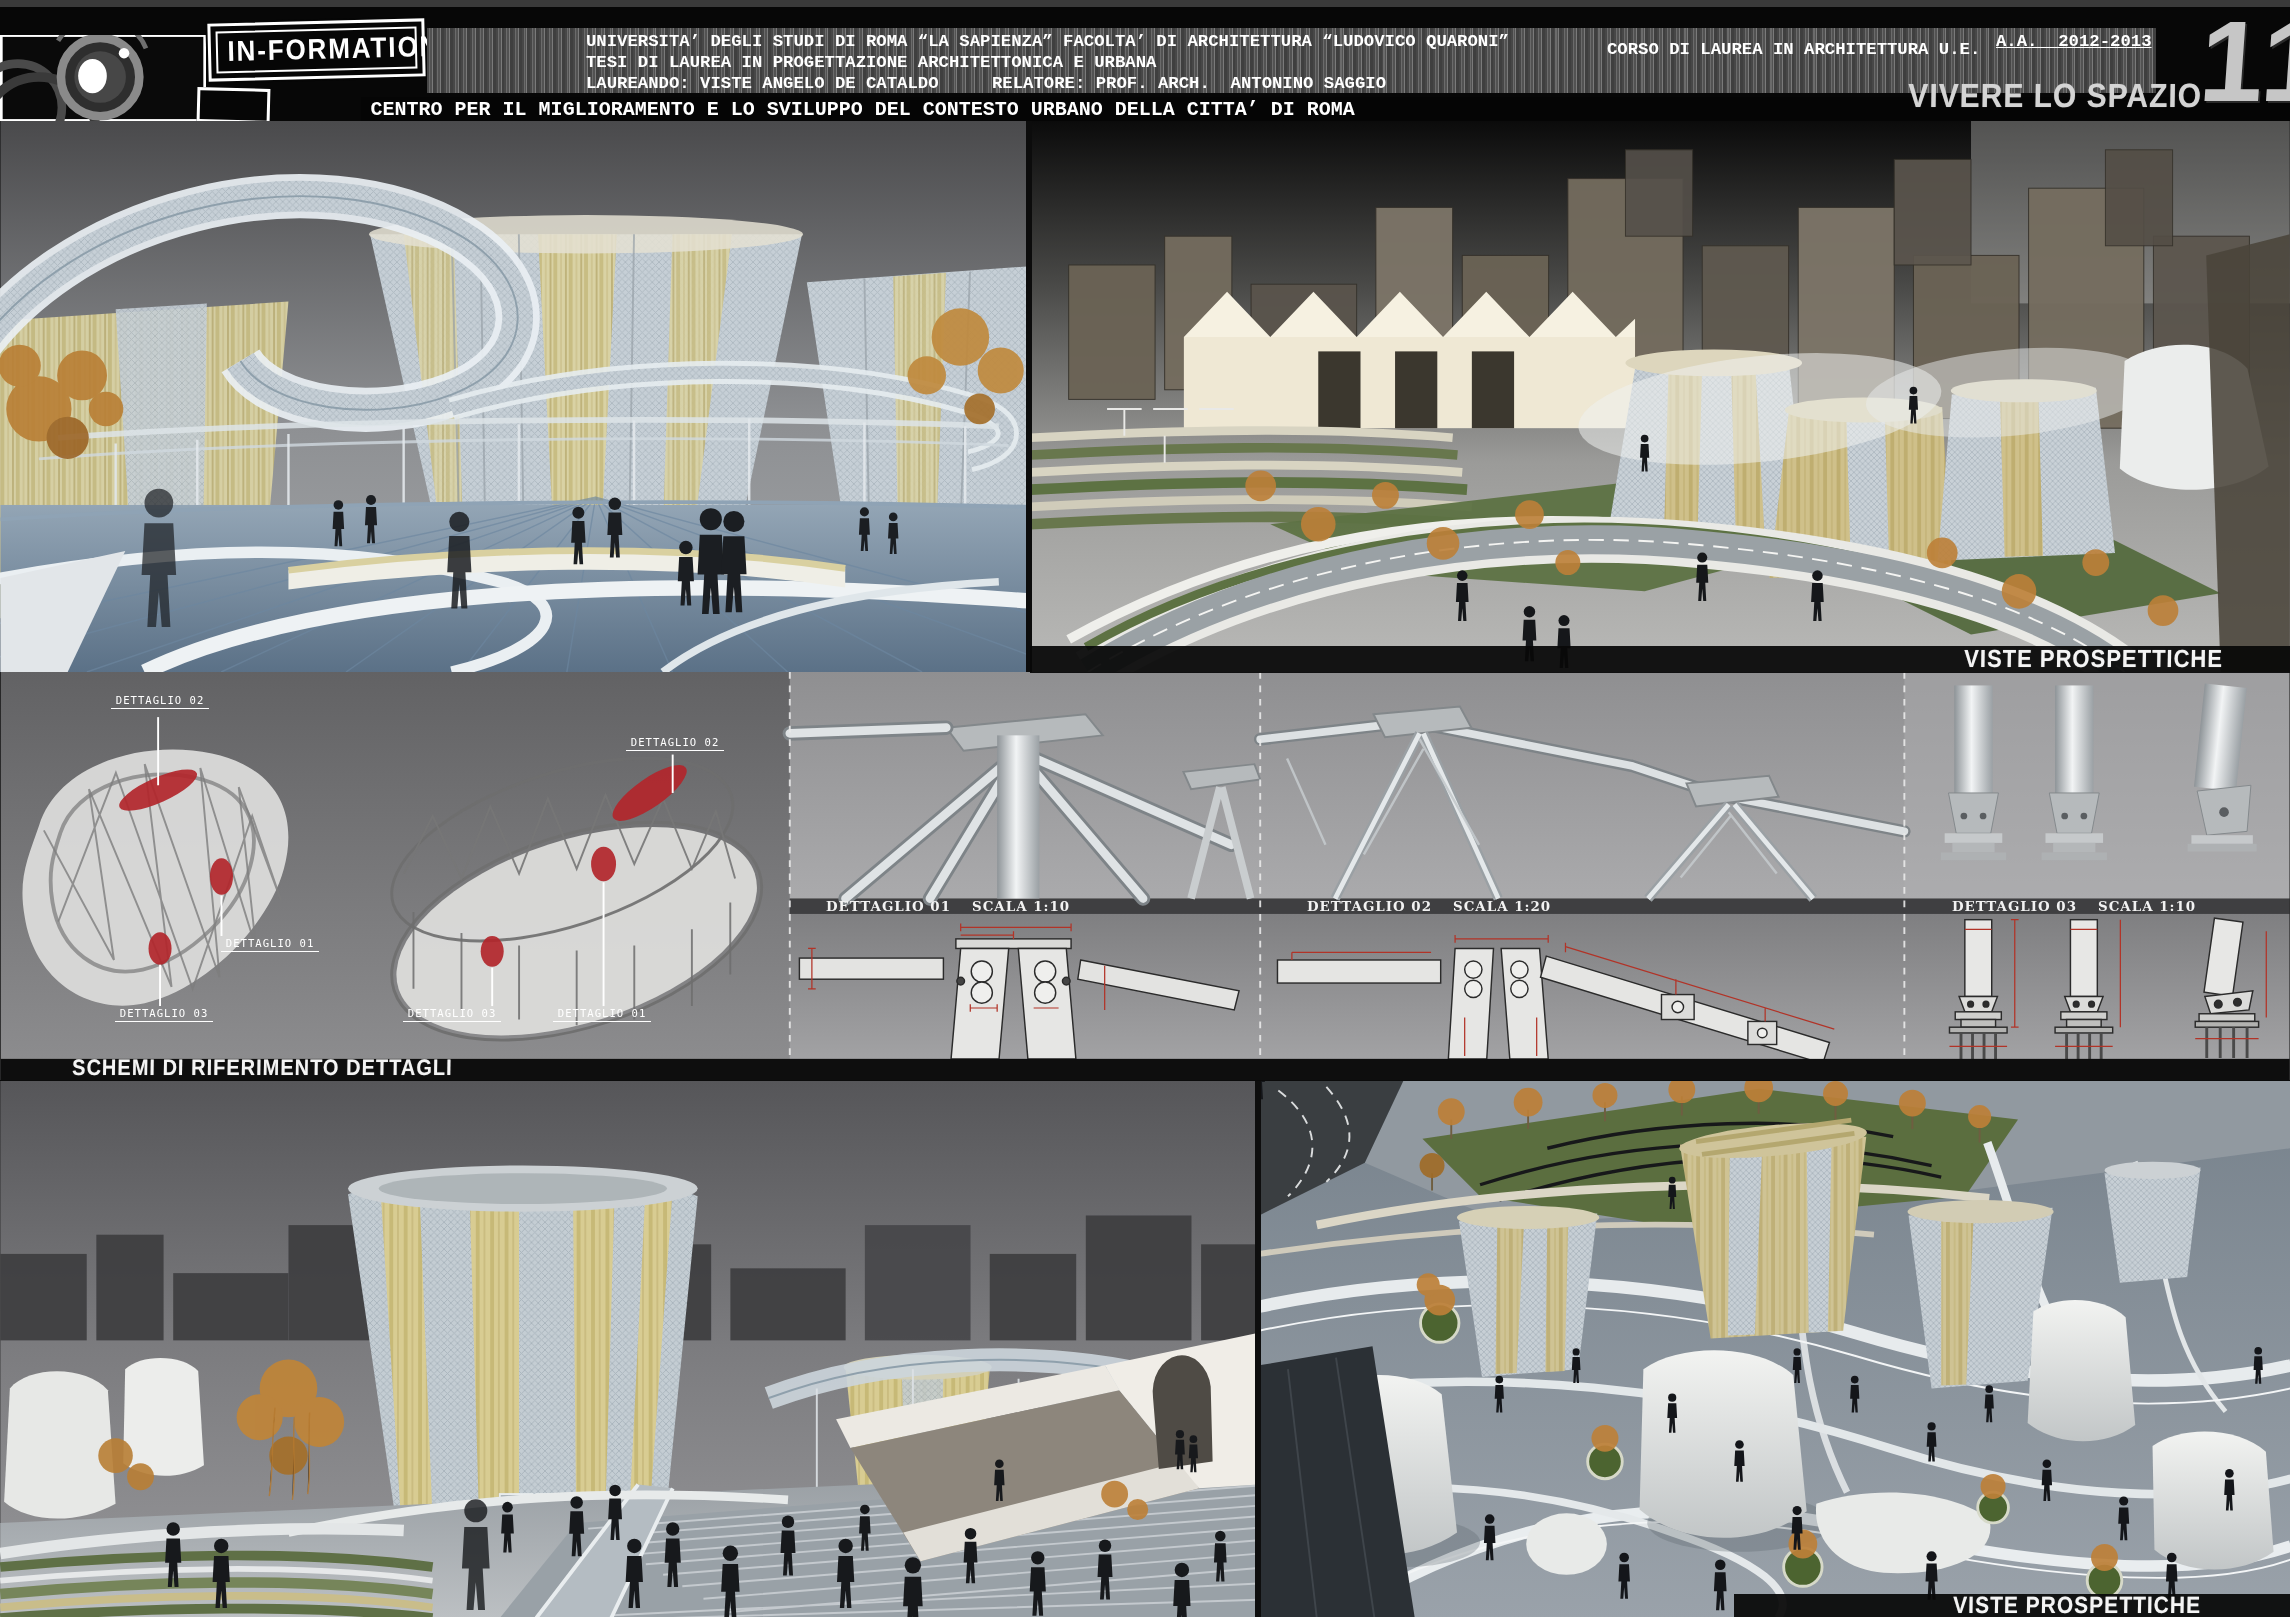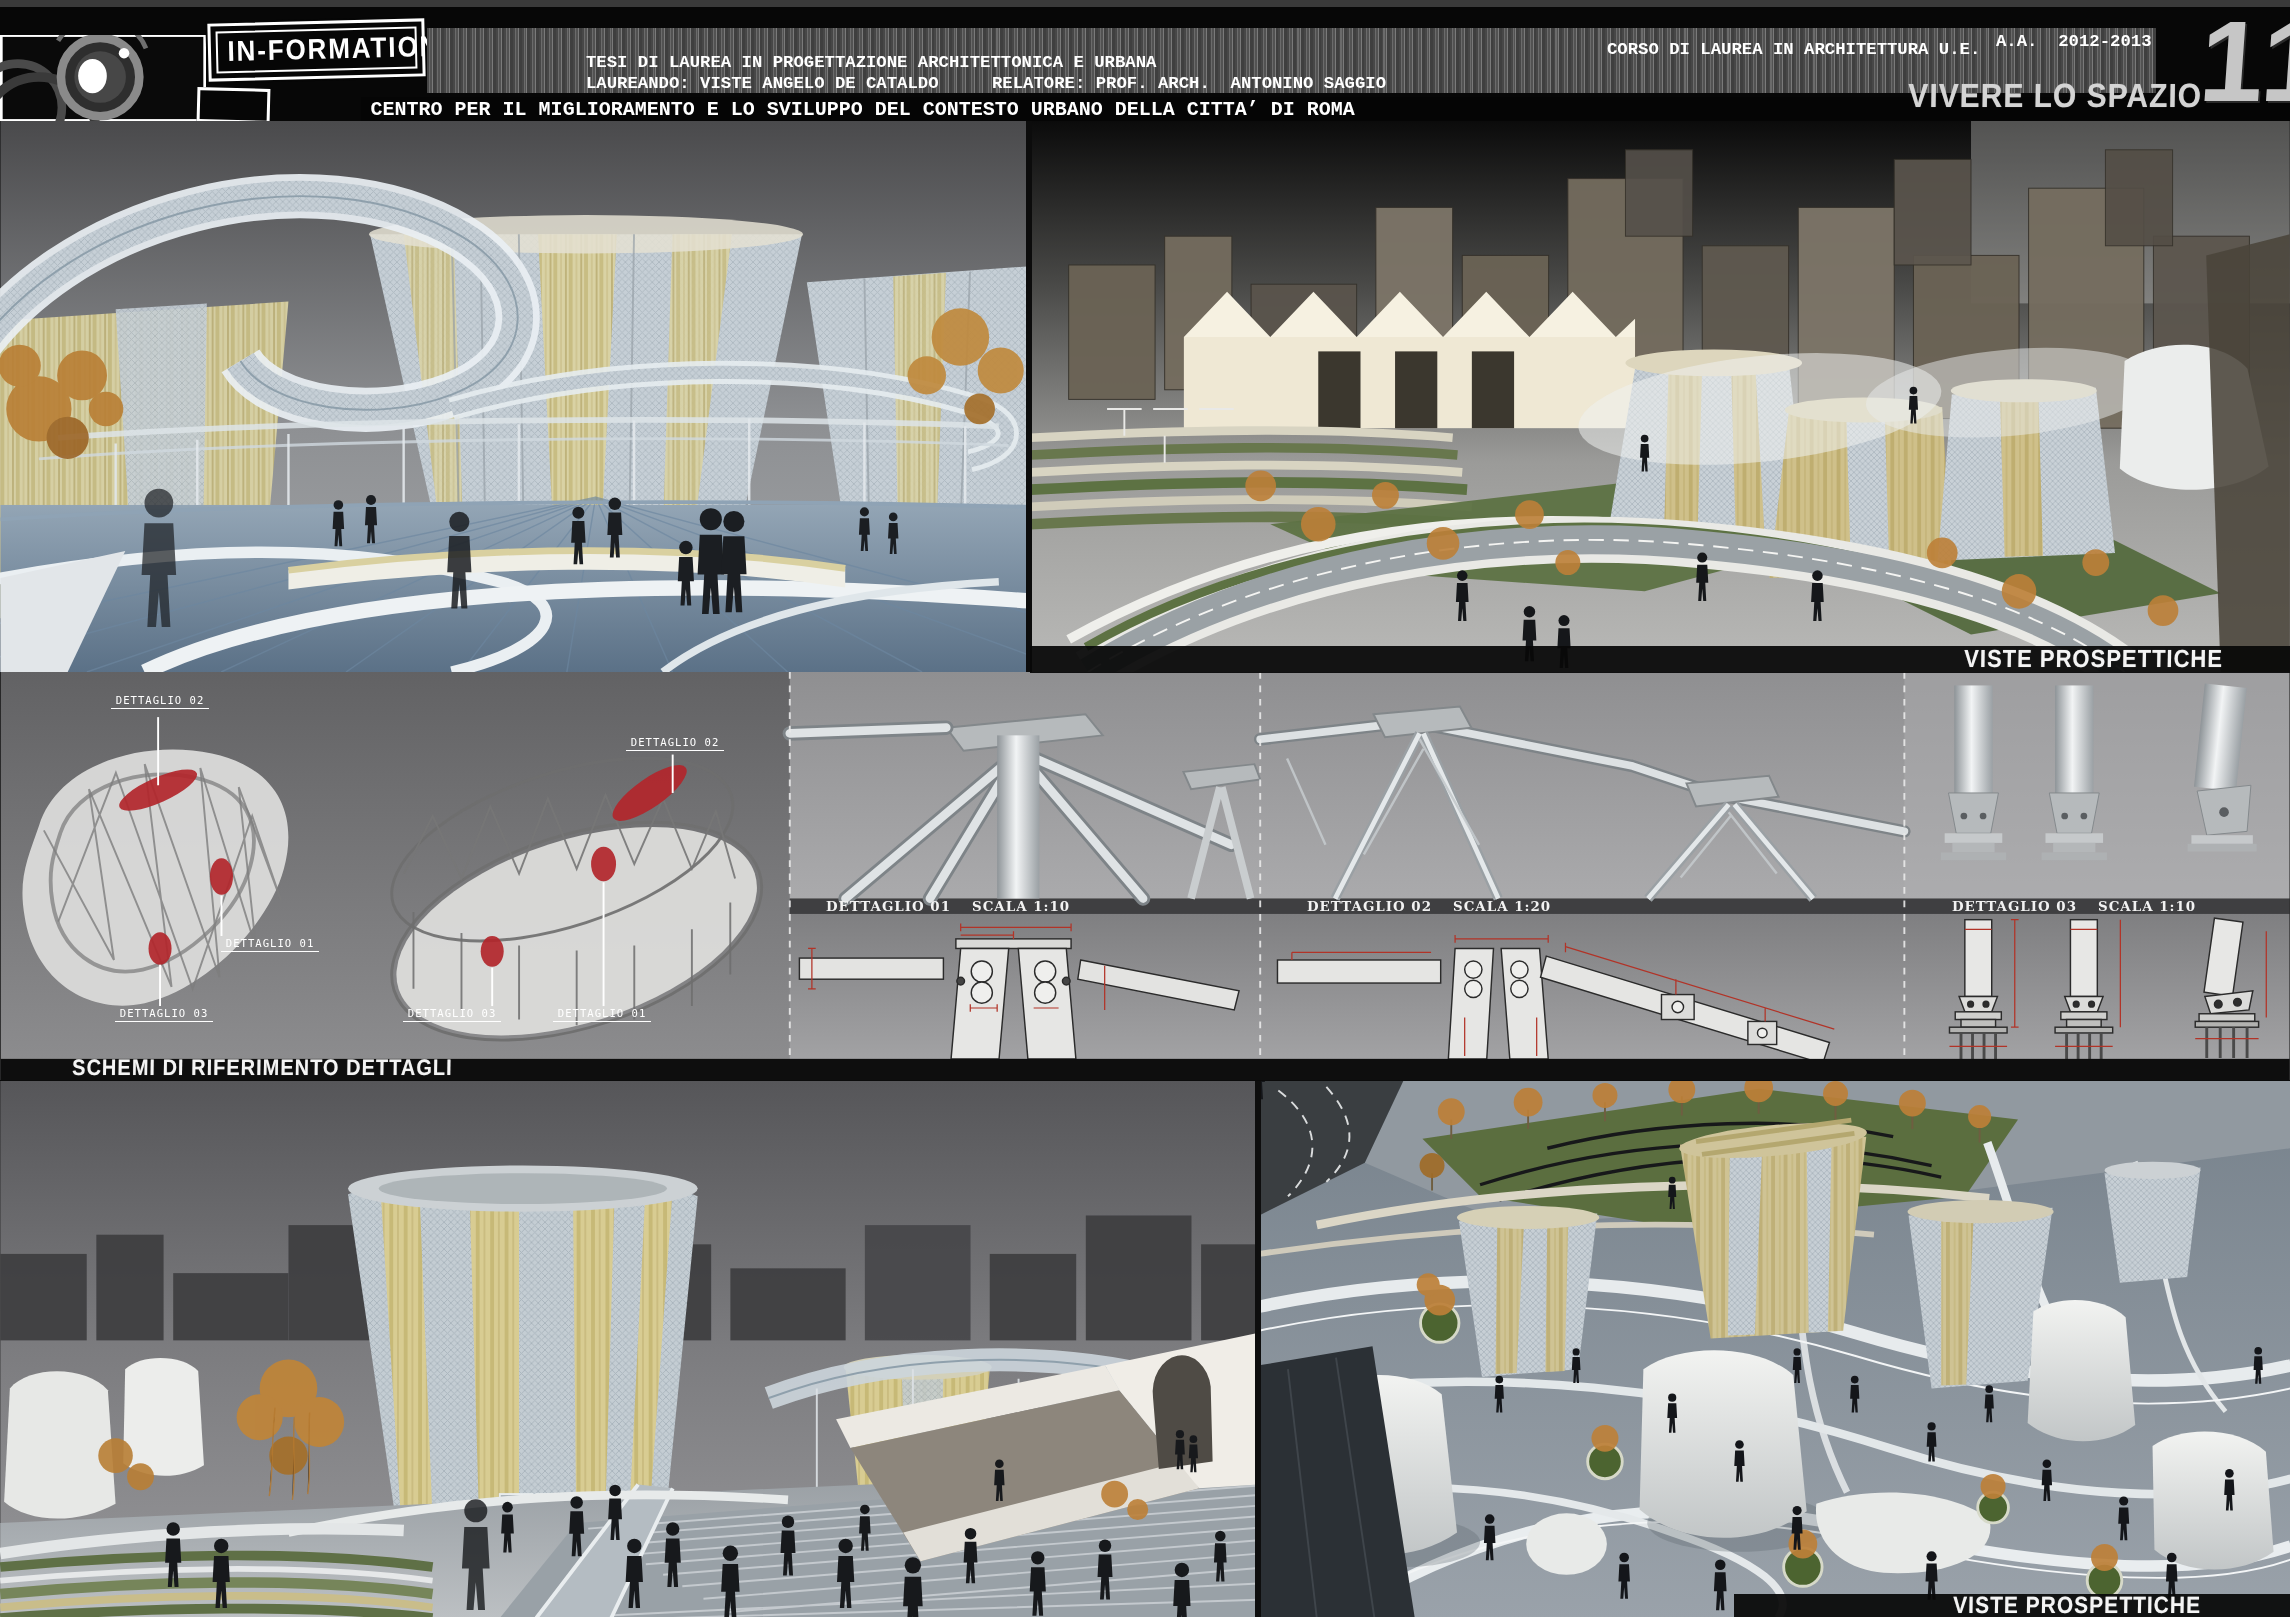--- a/index.html
+++ b/index.html
@@ -47,22 +47,23 @@
     <div class="abs" style="left:208px;top:21px;width:217px;height:83px;">
       <div class="logo-outer">
         <div class="logo-inner">
           <span>IN-FORMATION</span>
         </div>
       </div>
       <div class="logo-tail"></div>
     </div>
 
     <div class="abs stripeband" style="left:427px;top:28px;width:1729px;height:65px;"></div>
+    <span class="abs mono hline" style="left:586px;top:32px;">UNIVERSITA’ DEGLI STUDI DI ROMA “LA SAPIENZA” FACOLTA’ DI ARCHITETTURA “LUDOVICO QUARONI”</span>
     <span class="abs mono hline" style="left:1583px;top:40px;margin-left:24px;">CORSO DI LAUREA IN ARCHITETTURA U.E.</span>
-    <span class="abs mono hline" style="left:1996px;top:32px;">A.A.  2012-2013</span>
+    <span class="abs mono hline" style="left:1996px;top:32px;text-decoration:underline;">A.A.  2012-2013</span>
     <span class="abs mono hline" style="left:586px;top:53px;">TESI DI LAUREA IN PROGETTAZIONE ARCHITETTONICA E URBANA</span>
     <span class="abs mono hline" style="left:586px;top:74px;">LAUREANDO: VISTE ANGELO DE CATALDO</span>
     <span class="abs mono hline" style="left:992px;top:74px;">RELATORE: PROF. ARCH.  ANTONINO SAGGIO</span>
 
     <div class="abs titleband" style="left:361px;top:97px;width:1929px;height:24px;">
       <span class="abs mono" style="left:9.6px;top:1px;font-size:20px;">CENTRO PER IL MIGLIORAMENTO E LO SVILUPPO DEL CONTESTO URBANO DELLA CITTA’ DI ROMA</span>
     </div>
 
     <span class="abs grunge vivere" style="left:1908px;top:81px;">VIVERE LO SPAZIO</span>
     <span class="abs num11" style="left:2200px;top:3.8px;">11</span>

